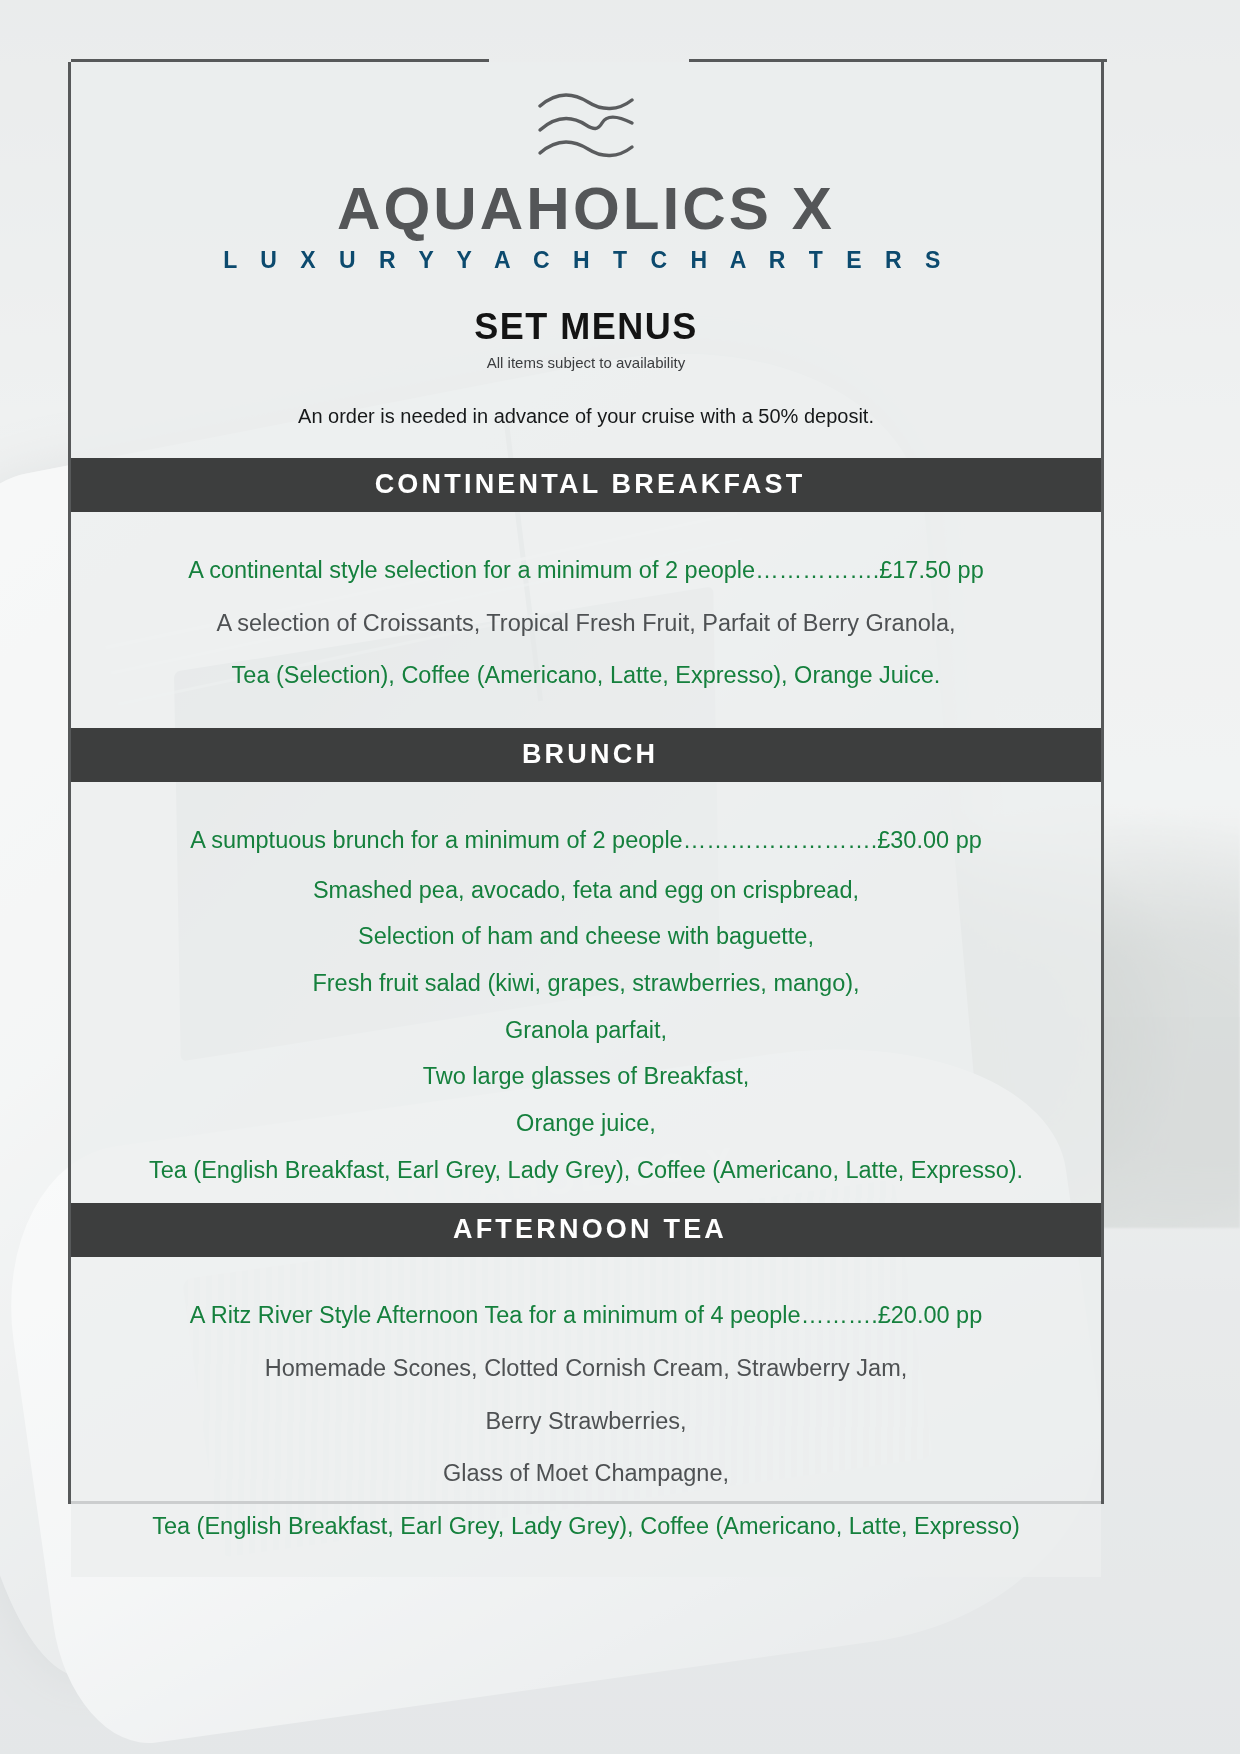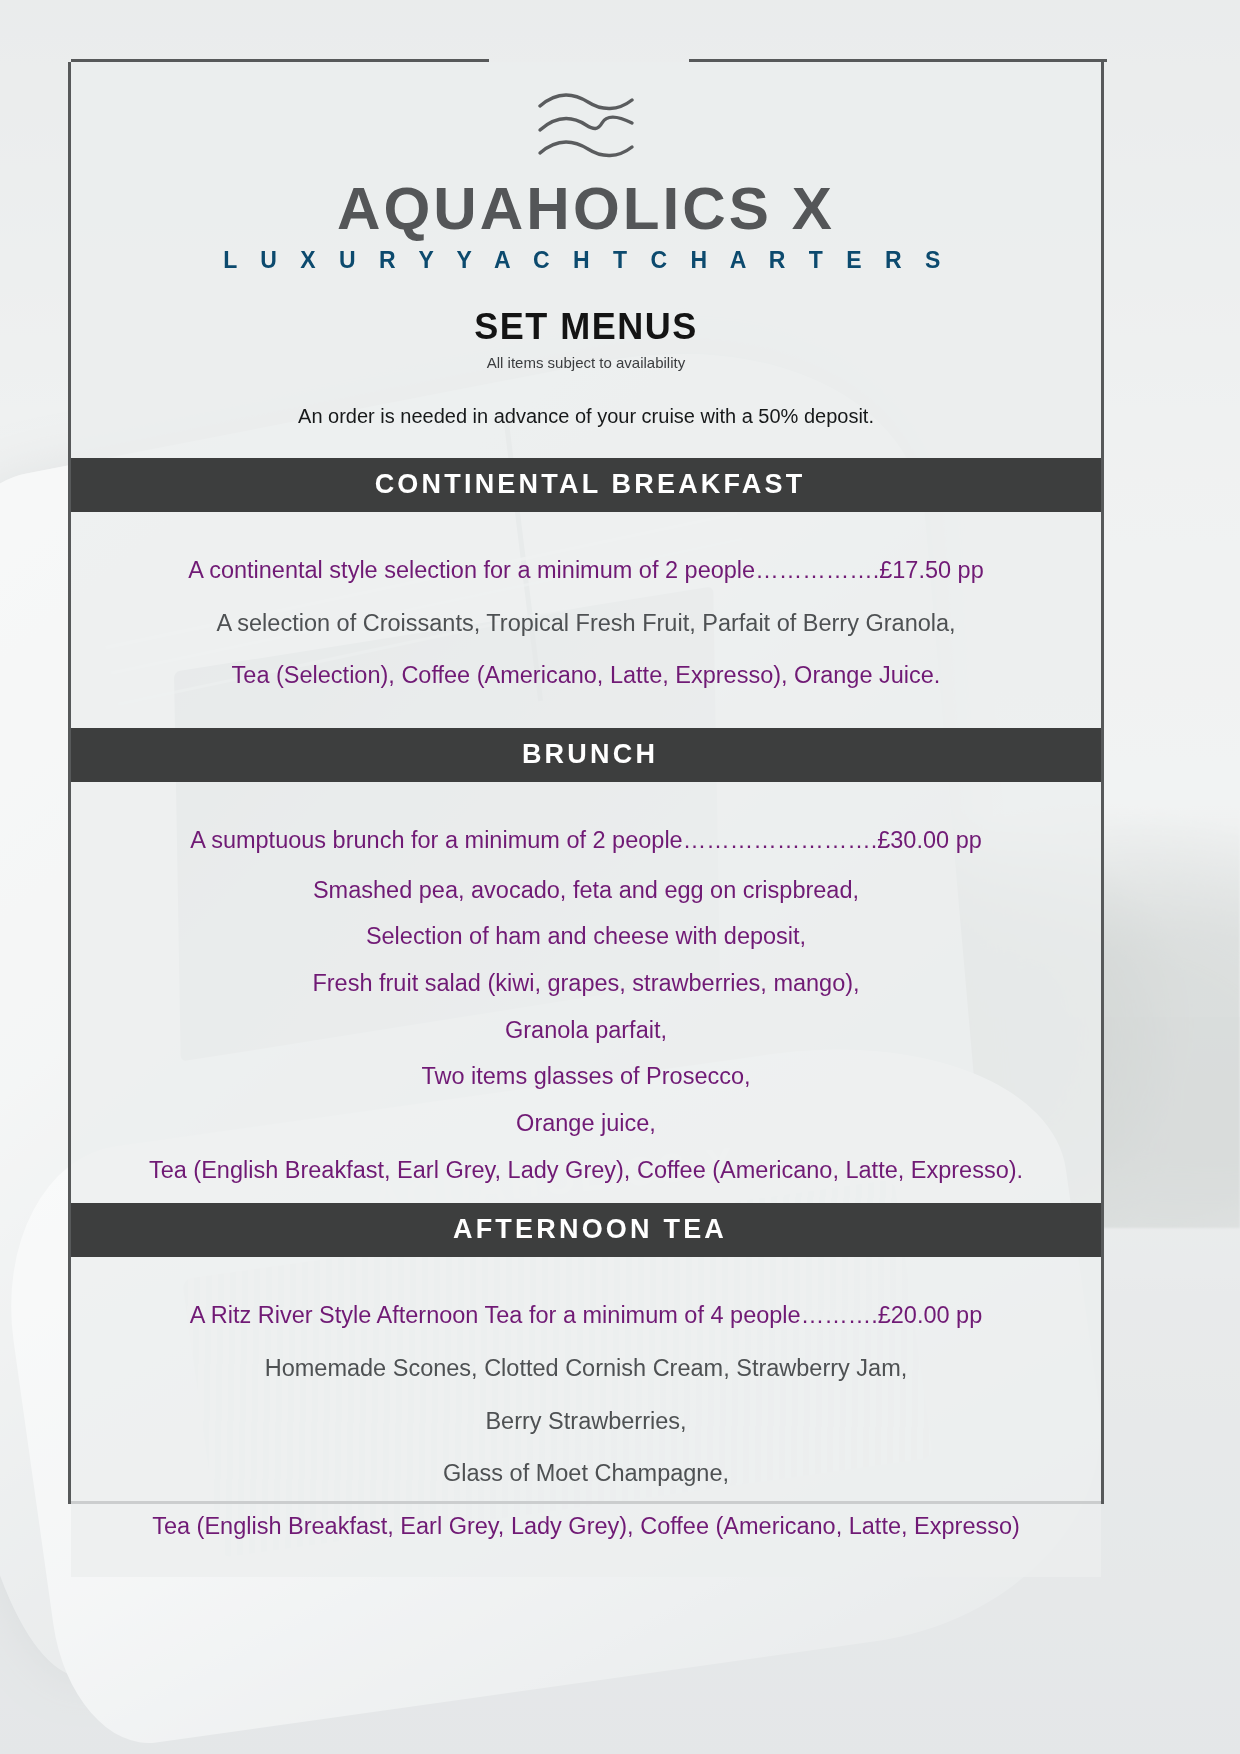--- a/index.html
+++ b/index.html
@@ -215,21 +215,21 @@
     font-family: "Liberation Sans", sans-serif;
   }
 
   .section-body {
     background: rgba(236,238,238,.78);
     text-align: center;
     padding: 14px 26px 18px 26px;
   }
   .menu-line {
     font-size: 23.5px;
-    color: #701a75;
+    color: #15803d;
     line-height: 1.05;
     margin: 0;
     padding: 14px 0;
     font-family: "Liberation Sans", sans-serif;
     white-space: nowrap;
   }
   .menu-line.head { padding-top: 32px; }
   .menu-line.light { color: #4e5153; }
   .menu-line.tight { padding: 11px 0; }
 
@@ -287,24 +287,24 @@
       <p class="menu-line light">A selection of Croissants, Tropical Fresh Fruit, Parfait of Berry Granola,</p>
       <p class="menu-line">Tea (Selection), Coffee (Americano, Latte, Expresso), Orange Juice.</p>
     </div>
   </div>
 
   <div class="sec-brunch">
     <div class="section-bar">BRUNCH</div>
     <div class="section-body">
       <p class="menu-line head">A sumptuous brunch for a minimum of 2 people…………………….£30.00 pp</p>
       <p class="menu-line tight">Smashed pea, avocado, feta and egg on crispbread,</p>
-      <p class="menu-line tight">Selection of ham and cheese with deposit,</p>
+      <p class="menu-line tight">Selection of ham and cheese with baguette,</p>
       <p class="menu-line tight">Fresh fruit salad (kiwi, grapes, strawberries, mango),</p>
       <p class="menu-line tight">Granola parfait,</p>
-      <p class="menu-line tight">Two items glasses of Prosecco,</p>
+      <p class="menu-line tight">Two large glasses of Breakfast,</p>
       <p class="menu-line tight">Orange juice,</p>
       <p class="menu-line tight">Tea (English Breakfast, Earl Grey, Lady Grey), Coffee (Americano, Latte, Expresso).</p>
     </div>
   </div>
 
   <div class="sec-tea">
     <div class="section-bar">AFTERNOON TEA</div>
     <div class="section-body">
       <p class="menu-line head">A Ritz River Style Afternoon Tea for a minimum of 4 people……….£20.00 pp</p>
       <p class="menu-line light">Homemade Scones, Clotted Cornish Cream, Strawberry Jam,</p>

